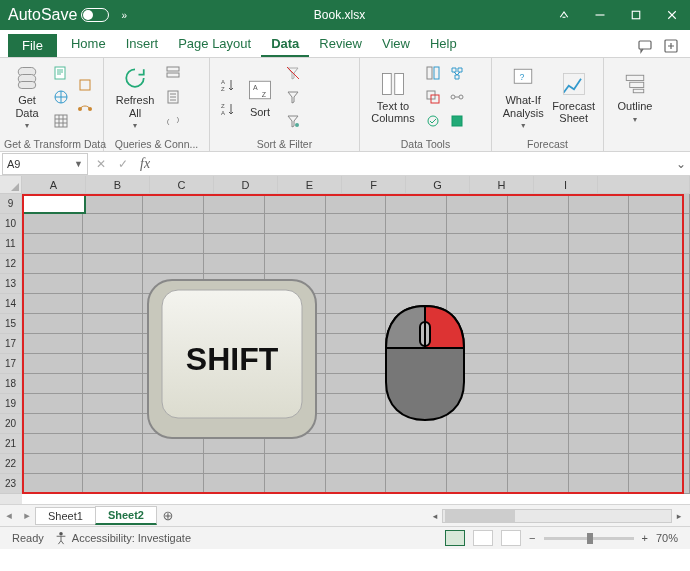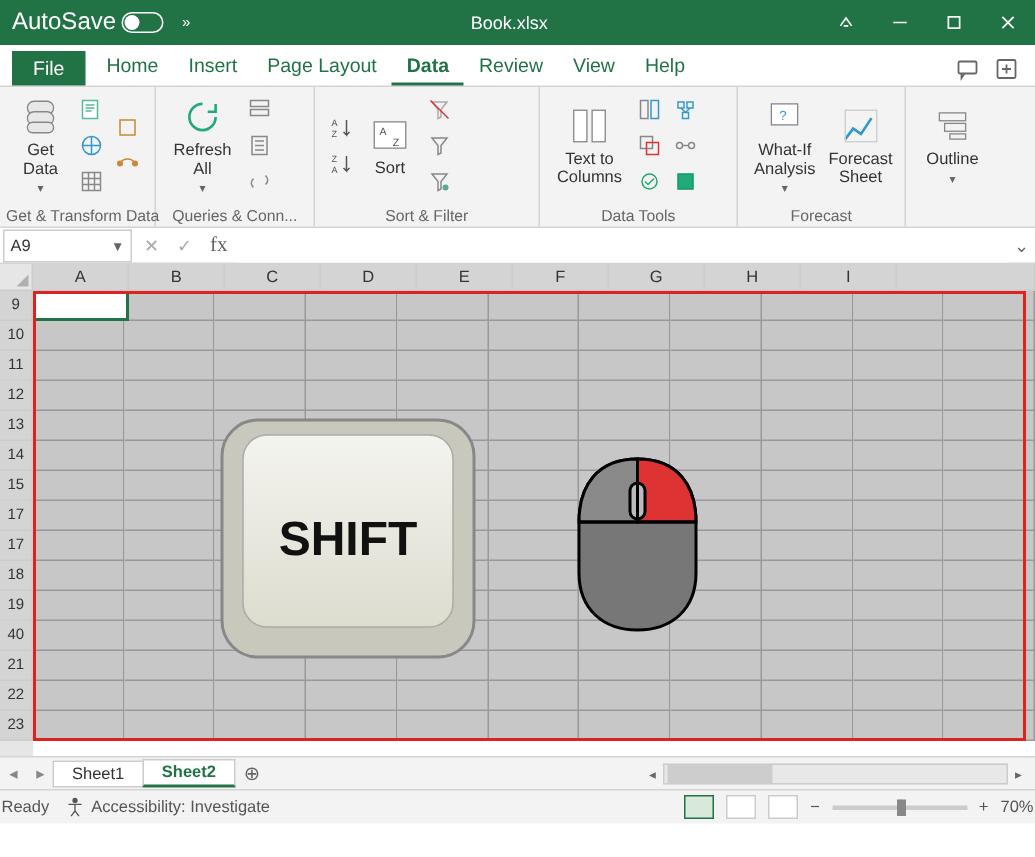--- a/index.html
+++ b/index.html
@@ -38,21 +38,21 @@
   .smbtn { width:22px; height:22px; display:flex; align-items:center; justify-content:center; cursor:pointer; }
   .smbtn svg { width:16px; height:16px; }
   .smcol { display:flex; flex-direction:column; gap:2px; }
   .dd { font-size:8px; color:#666; }
 
   
   .fbar { height:24px; display:flex; align-items:center; border-bottom:1px solid #d4d4d4; background:#fff; }
   .namebox { width:86px; height:22px; border:1px solid #ccc; margin:0 2px 0 2px; display:flex; align-items:center; padding:0 4px; font-size:11px; }
   .namebox .dd2 { margin-left:auto; color:#666; font-size:9px; }
   .fxbtn { width:22px; height:22px; display:flex; align-items:center; justify-content:center; color:#aaa; }
-  .fxlbl { font-family:"Cambria Math",serif; font-size:14px; color:#666; padding:0 6px; }
+  .fxlbl { font-style:italic; font-family:"Cambria Math",serif; font-size:14px; color:#666; padding:0 6px; }
   .finput { flex:1; height:22px; border:none; outline:none; font-size:11px; padding:0 4px; }
   .fexp { width:18px; text-align:center; color:#666; }
 
   
   .gridwrap { position:relative; height: 328px; display:flex; }
   .rowhdrs { width:22px; background:#e6e6e6; }
   .corner { height:18px; border-bottom:1px solid #ccc; border-right:1px solid #ccc; background:#e6e6e6; position:relative; }
   .corner::after { content:""; position:absolute; right:2px; bottom:2px; width:0;height:0;border-left:8px solid transparent;border-bottom:8px solid #b0b0b0; }
   .rowhdr { height:20px; border-bottom:1px solid #ccc; border-right:1px solid #ccc; font-size:10px; color:#333; display:flex; align-items:center; justify-content:center; background:#e6e6e6; }
   .rowhdr.sel { background:#d4d4d4; }
@@ -76,21 +76,21 @@
   .navarr { width:18px; text-align:center; color:#888; }
   .sheettab { padding:2px 12px; border:1px solid #ccc; background:#fff; margin-left:-1px; cursor:pointer; }
   .sheettab.shactive { border-bottom:2px solid #217346; color:#217346; font-weight:600; background:#fff; }
   .addsheet { width:22px; text-align:center; color:#666; cursor:pointer; font-size:13px; }
   .hscroll { flex:1; display:flex; align-items:center; justify-content:flex-end; padding-right:4px; }
   .hscroll .track { width:230px; height:14px; background:#e8e8e8; border:1px solid #ccc; display:flex; align-items:center; position:relative; }
   .hscroll .thumb { width:70px; height:12px; background:#cdcdcd; margin-left:2px; }
   .hscroll .arr { width:14px; text-align:center; color:#666; font-size:9px; }
 
   
-  .status { height:23px; background:#f3f3f3; border-top:1px solid #d4d4d4; display:flex; align-items:center; font-size:11px; padding:0 1px; gap:10px; color:#555; }
+  .status { height:23px; background:#f3f3f3; border-top:1px solid #d4d4d4; display:flex; align-items:center; font-size:11px; padding:0 12px; gap:10px; color:#555; }
   .status .access { display:flex; align-items:center; gap:4px; }
   .status .right { margin-left:auto; display:flex; align-items:center; gap:8px; }
   .viewbtn { width:20px; height:16px; border:1px solid #ccc; background:#fff; }
   .viewbtn.on { background:#d8e8d9; border-color:#217346; }
   .zoomslider { width:90px; height:3px; background:#ccc; position:relative; }
   .zoomslider::before { content:"";position:absolute; left:50%; top:-4px; width:1px; height:11px; background:#999; }
   .zoomslider .knob { position:absolute; left:48%; top:-4px; width:6px; height:11px; background:#888; }
 </style>
 </head>
 <body>
@@ -401,21 +401,21 @@
         <div class="rowhdr sel">10</div>
         <div class="rowhdr sel">11</div>
         <div class="rowhdr sel">12</div>
         <div class="rowhdr sel">13</div>
         <div class="rowhdr sel">14</div>
         <div class="rowhdr sel">15</div>
         <div class="rowhdr sel">17</div>
         <div class="rowhdr sel">17</div>
         <div class="rowhdr sel">18</div>
         <div class="rowhdr sel">19</div>
-        <div class="rowhdr sel">40</div>
+        <div class="rowhdr sel">20</div>
         <div class="rowhdr sel">21</div>
         <div class="rowhdr sel">22</div>
         <div class="rowhdr sel">23</div>
       </div>
   </div>
   <div class="gridmain">
     <div class="colhdrs" id="colhdrs">
         <div class="colhdr sel">A</div>
         <div class="colhdr sel">B</div>
         <div class="colhdr sel">C</div>

